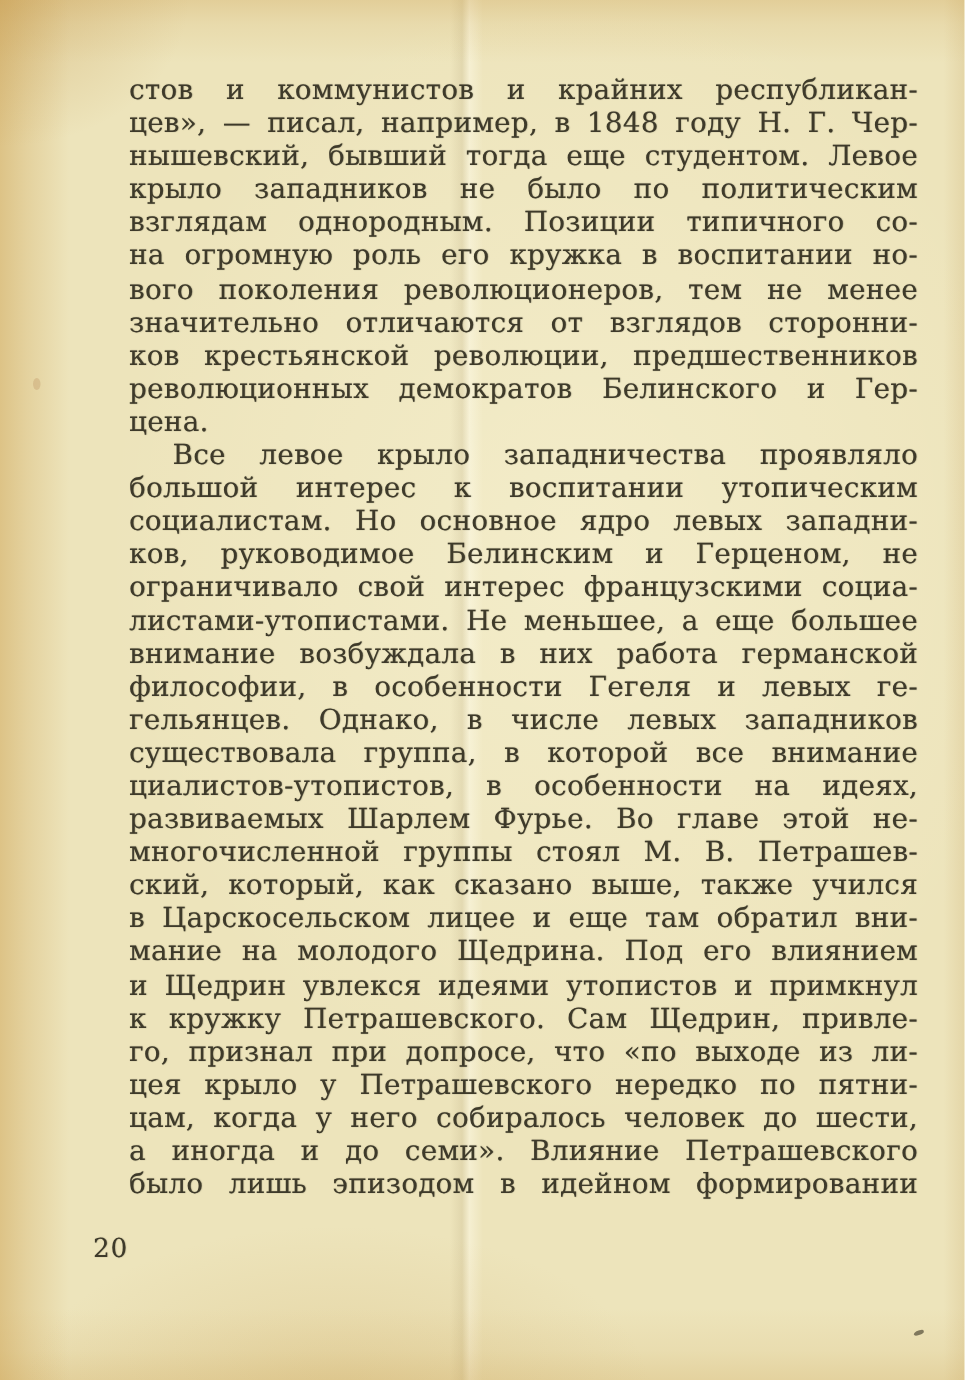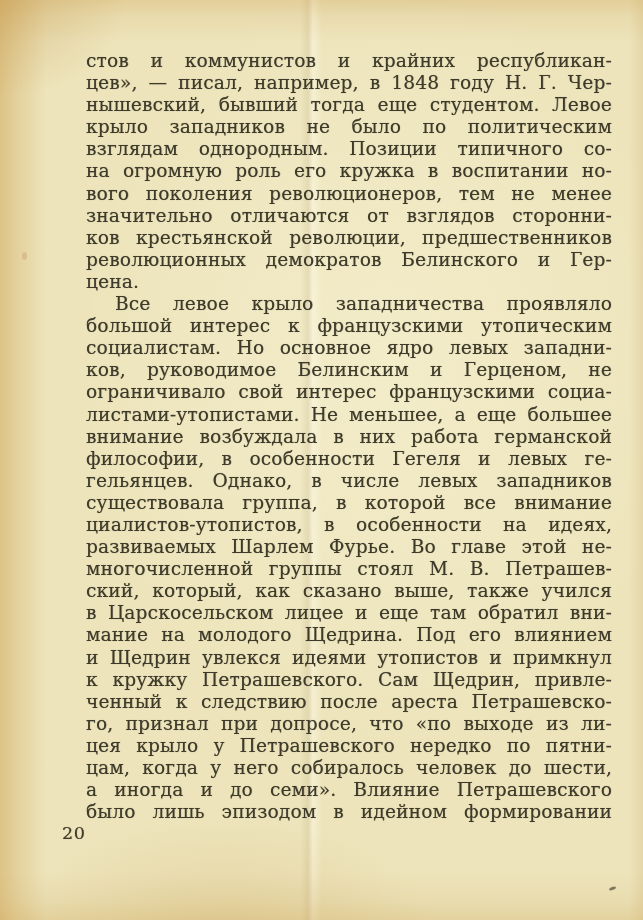--- a/index.html
+++ b/index.html
@@ -93,38 +93,37 @@
         <div class="line">взглядам однородным. Позиции типичного со-</div>
         <div class="line">на огромную роль его кружка в воспитании но-</div>
         <div class="line">вого поколения революционеров, тем не менее</div>
         <div class="line">значительно отличаются от взглядов сторонни-</div>
         <div class="line">ков крестьянской революции, предшественников</div>
         <div class="line">революционных демократов Белинского и Гер-</div>
         <div class="line para-end">цена.</div>
       </div>
       <div class="paragraph">
         <div class="line first-indent">Все левое крыло западничества проявляло</div>
-        <div class="line">большой интерес к французскими утопическим</div>
+        <div class="line">большой интерес к воспитании утопическим</div>
         <div class="line">социалистам. Но основное ядро левых западни-</div>
         <div class="line">ков, руководимое Белинским и Герценом, не</div>
         <div class="line">ограничивало свой интерес французскими социа-</div>
         <div class="line">листами-утопистами. Не меньшее, а еще большее</div>
         <div class="line">внимание возбуждала в них работа германской</div>
         <div class="line">философии, в особенности Гегеля и левых ге-</div>
         <div class="line">гельянцев. Однако, в числе левых западников</div>
         <div class="line">существовала группа, в которой все внимание</div>
         <div class="line">циалистов-утопистов, в особенности на идеях,</div>
         <div class="line">развиваемых Шарлем Фурье. Во главе этой не-</div>
         <div class="line">многочисленной группы стоял М. В. Петрашев-</div>
         <div class="line">ский, который, как сказано выше, также учился</div>
         <div class="line">в Царскосельском лицее и еще там обратил вни-</div>
         <div class="line">мание на молодого Щедрина. Под его влиянием</div>
         <div class="line">и Щедрин увлекся идеями утопистов и примкнул</div>
         <div class="line">к кружку Петрашевского. Сам Щедрин, привле-</div>
-        <div class="line">ченный к следствию после ареста Петрашевско-</div>
         <div class="line">го, признал при допросе, что «по выходе из ли-</div>
         <div class="line">цея крыло у Петрашевского нередко по пятни-</div>
         <div class="line">цам, когда у него собиралось человек до шести,</div>
         <div class="line">а иногда и до семи». Влияние Петрашевского</div>
         <div class="line">было лишь эпизодом в идейном формировании</div>
       </div>
     </div>
   <div class="page-number">20</div>
   <div class="fleck"></div>
   <div class="fleck-2"></div>

